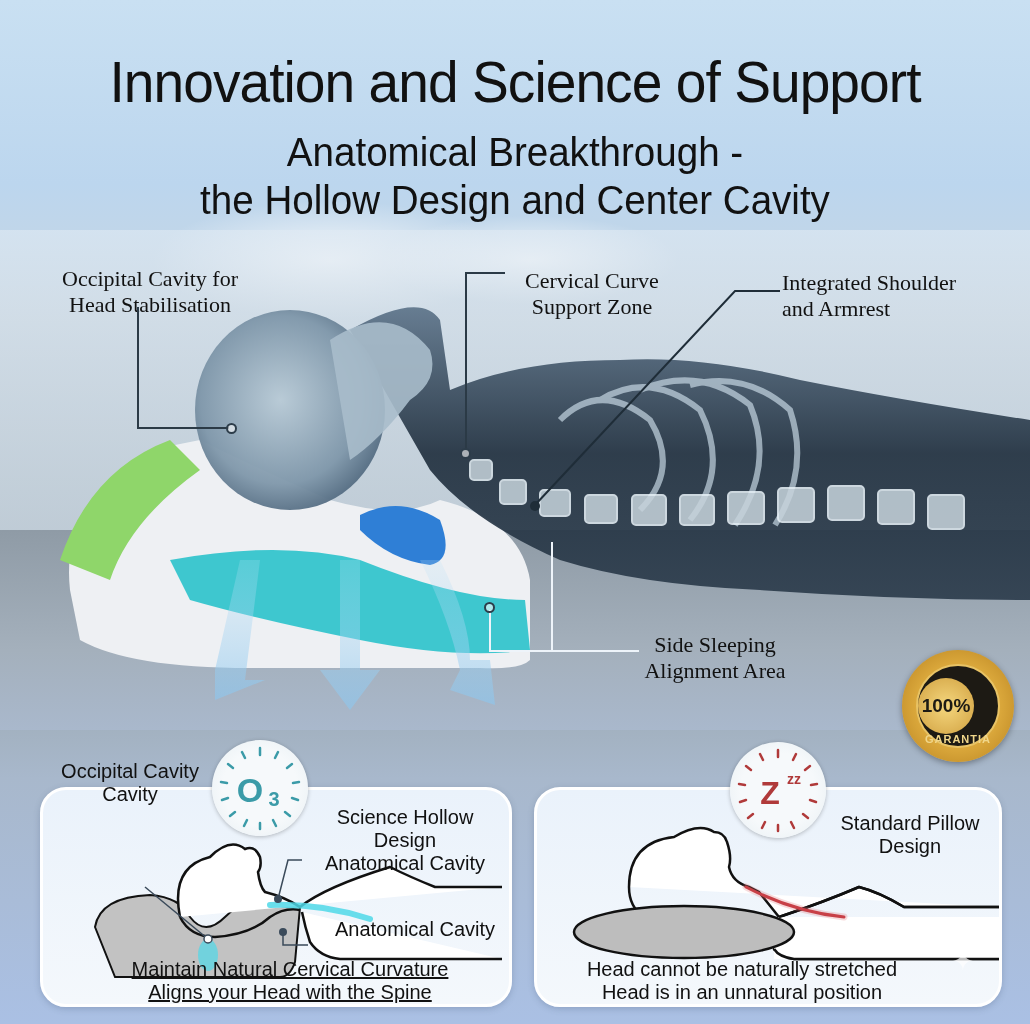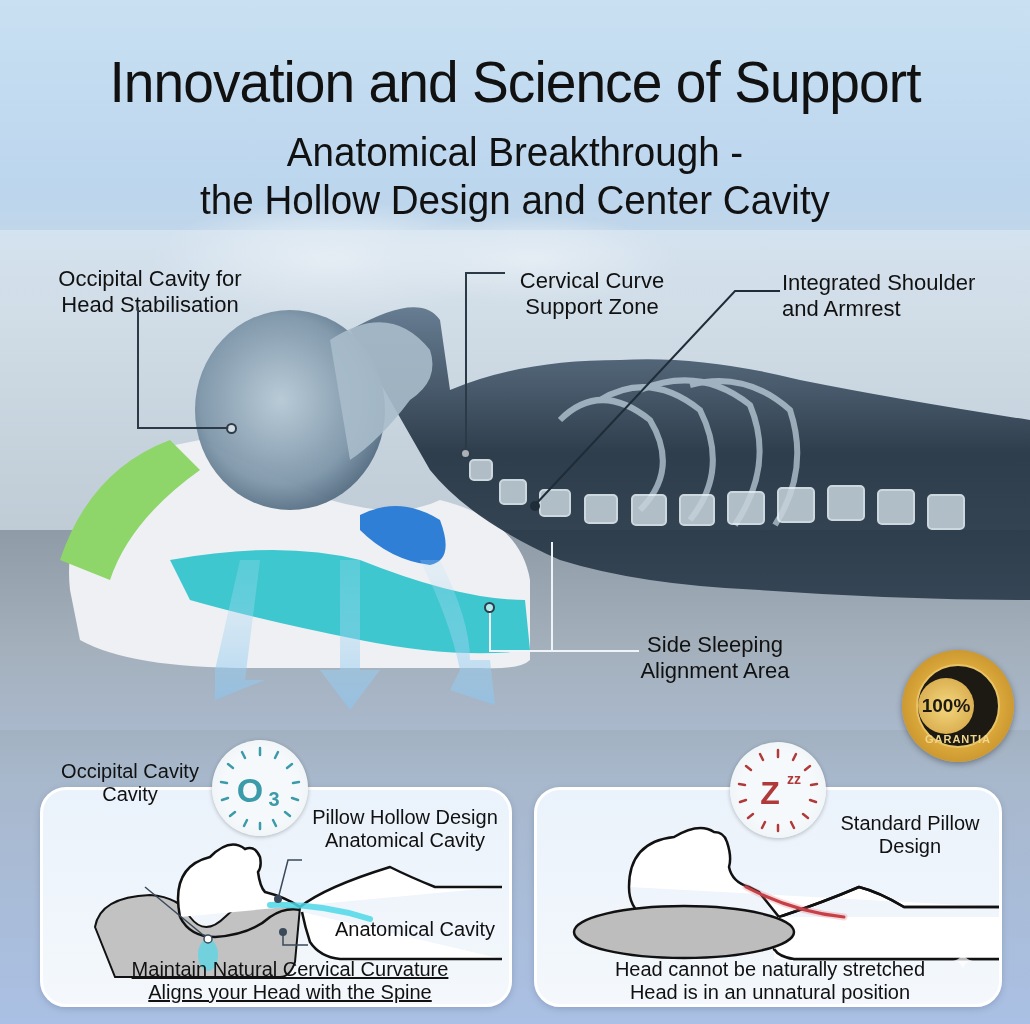--- a/index.html
+++ b/index.html
@@ -20,21 +20,21 @@
     left: 0; width: 1030px; top: 128px; text-align: center;
     font-size: 41px; line-height: 48px; color: #111; transform: scaleX(0.94);
   }
   .cloud { background: radial-gradient(ellipse at center, rgba(255,255,255,0.8), rgba(255,255,255,0) 70%); border-radius: 50%; }
   .scene {
     left: 0; top: 230px; width: 1030px; height: 500px; overflow: hidden;
   }
   .wall { left: 0; top: 0; width: 1030px; height: 330px; background: linear-gradient(180deg, rgba(225,235,244,0.6), rgba(190,202,212,0.8)); }
   .floor { left: 0; top: 300px; width: 1030px; height: 200px; background: linear-gradient(180deg, #8f9ba6, #a4b0bc 60%, #a9b8cc); }
   .label {
-    font-size: 22px; line-height: 26px; color: #111; text-align: center;
+    font-size: 22px; line-height: 26px; color: #111; text-align: center; font-family: Liberation Serif, serif;
   }
   .callout-line { border-color: #2b3a46; border-style: solid; border-width: 0; }
   .dot { width: 11px; height: 11px; border-radius: 50%; border: 2px solid #2d3d4a; background: rgba(255,255,255,0.6); }
   .panel {
     background: linear-gradient(180deg, #eaf2fb, #f4f8fc);
     border: 3px solid #ffffff; border-radius: 26px;
     box-shadow: 0 2px 6px rgba(60,80,110,0.25);
   }
   .panel-text { font-size: 20px; line-height: 23px; color: #111; text-align: center; }
   .badge-round {
@@ -212,21 +212,21 @@
   <circle cx="238" cy="112" r="4" fill="#3a4a5a"></circle>
   <path d="M243 148 L243 158 L268 158" stroke="#3a4a5a" stroke-width="1.5" fill="none"></path>
   <circle cx="243" cy="145" r="4" fill="#3a4a5a"></circle>
 </svg>
 
 <div class="abs panel-text" style="left:50px;top:760px;width:160px;">
   <div>Occipital Cavity</div>
   <div>Cavity</div>
 </div>
 <div class="abs panel-text" style="left:305px;top:806px;width:200px;">
-  <div>Pillow Hollow Design</div>
+  <div>Science Hollow Design</div>
   <div>Anatomical Cavity</div>
 </div>
 <div class="abs panel-text" style="left:330px;top:918px;width:170px;">Anatomical Cavity</div>
 <div class="abs panel-text" style="left:64px;top:958px;width:452px;text-decoration:underline;">
   <div>Maintain Natural Cervical Curvature</div>
   <div>Aligns your Head with the Spine</div>
 </div>
 
 <div class="abs panel" style="left:534px;top:787px;width:468px;height:220px;"></div>
 <div class="abs badge-round" style="left:730px;top:742px;">
@@ -261,18 +261,18 @@
   <path d="M240 162 Q245 170 260 172 L465 172" fill="none" stroke="#111" stroke-width="2.5"></path>
   <ellipse cx="150" cy="145" rx="110" ry="26" fill="#bdbdbd" stroke="#111" stroke-width="2.5"></ellipse>
   <path d="M212 100 Q260 125 310 130" stroke="#c0323a" stroke-width="3" fill="none" stroke-linecap="round"></path>
   <path d="M212 100 Q260 125 310 130" stroke="#e06a70" stroke-width="7" fill="none" opacity="0.25" stroke-linecap="round"></path>
 </svg>
 
 <div class="abs panel-text" style="left:830px;top:812px;width:160px;">
   <div>Standard Pillow</div>
   <div>Design</div>
 </div>
-<div class="abs panel-text" style="left:540px;top:958px;width:460px;">
+<div class="abs panel-text" style="left:512px;top:958px;width:460px;">
   <div>Head cannot be naturally stretched</div>
   <div>Head is in an unnatural position</div>
 </div>
 
 <div class="abs" style="left:952px;top:948px;width:26px;height:26px;color:#ffffff;opacity:0.7;font-size:26px;line-height:26px;">✦</div>
 
 </body></html>

